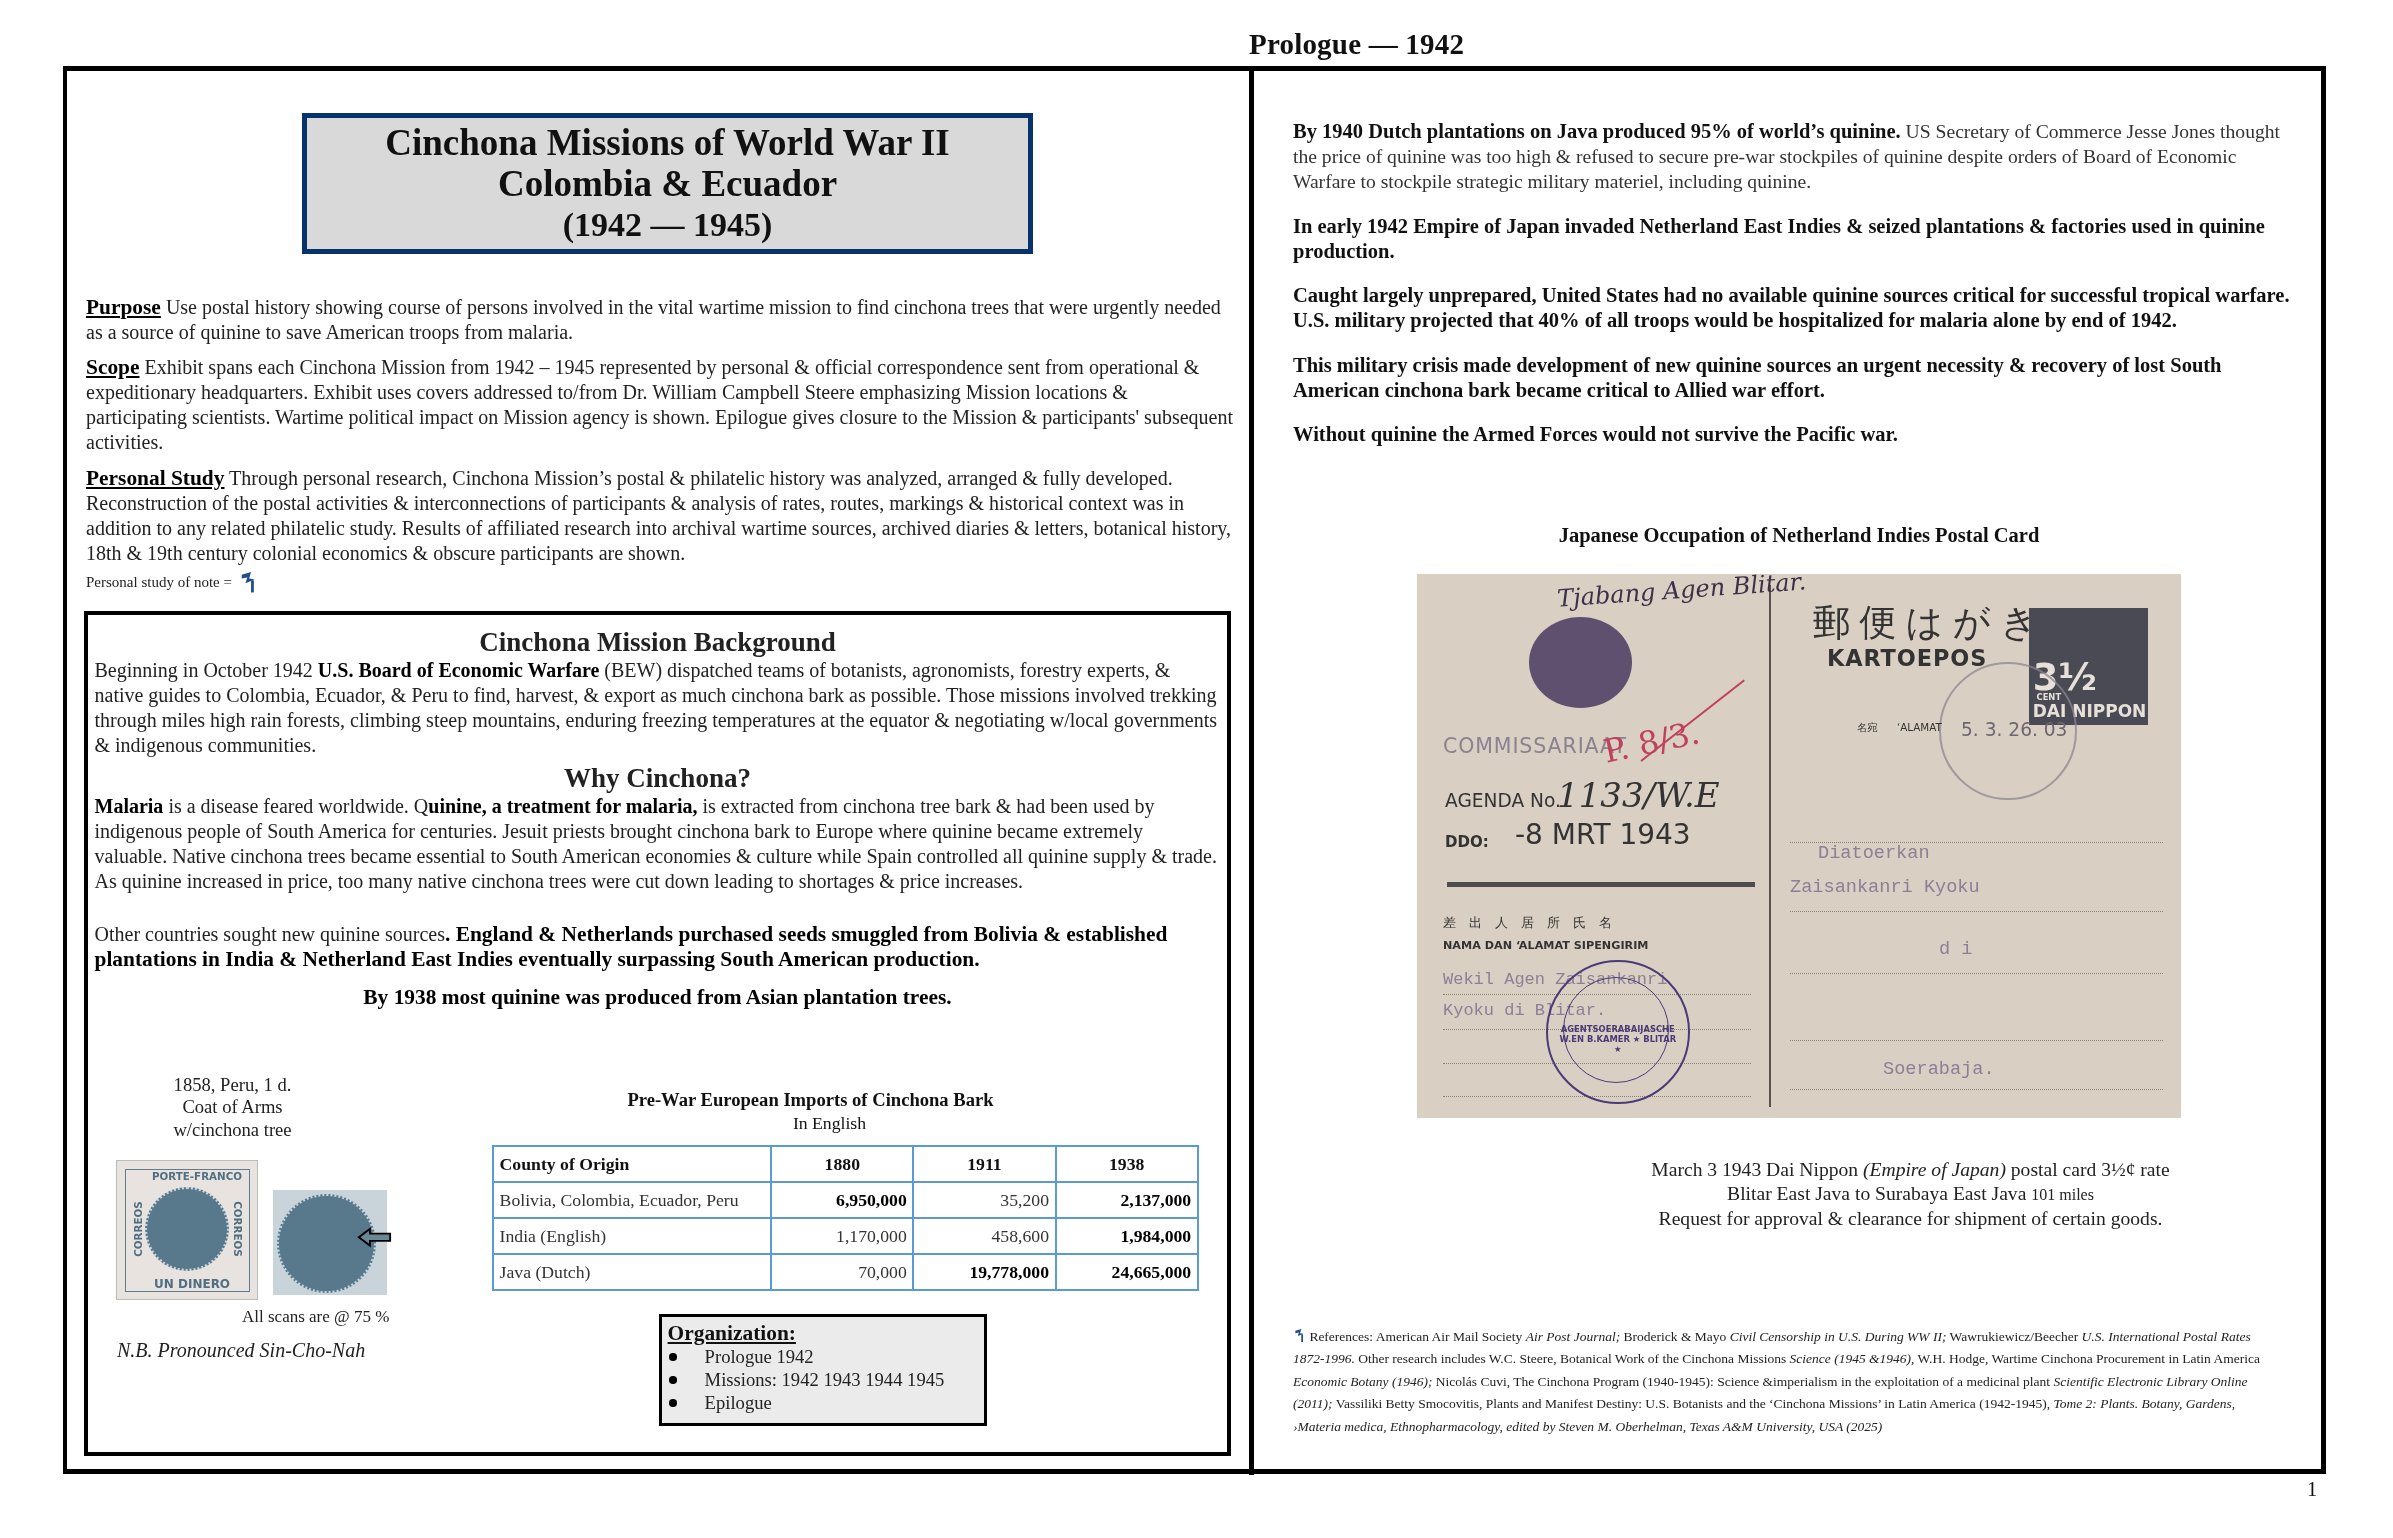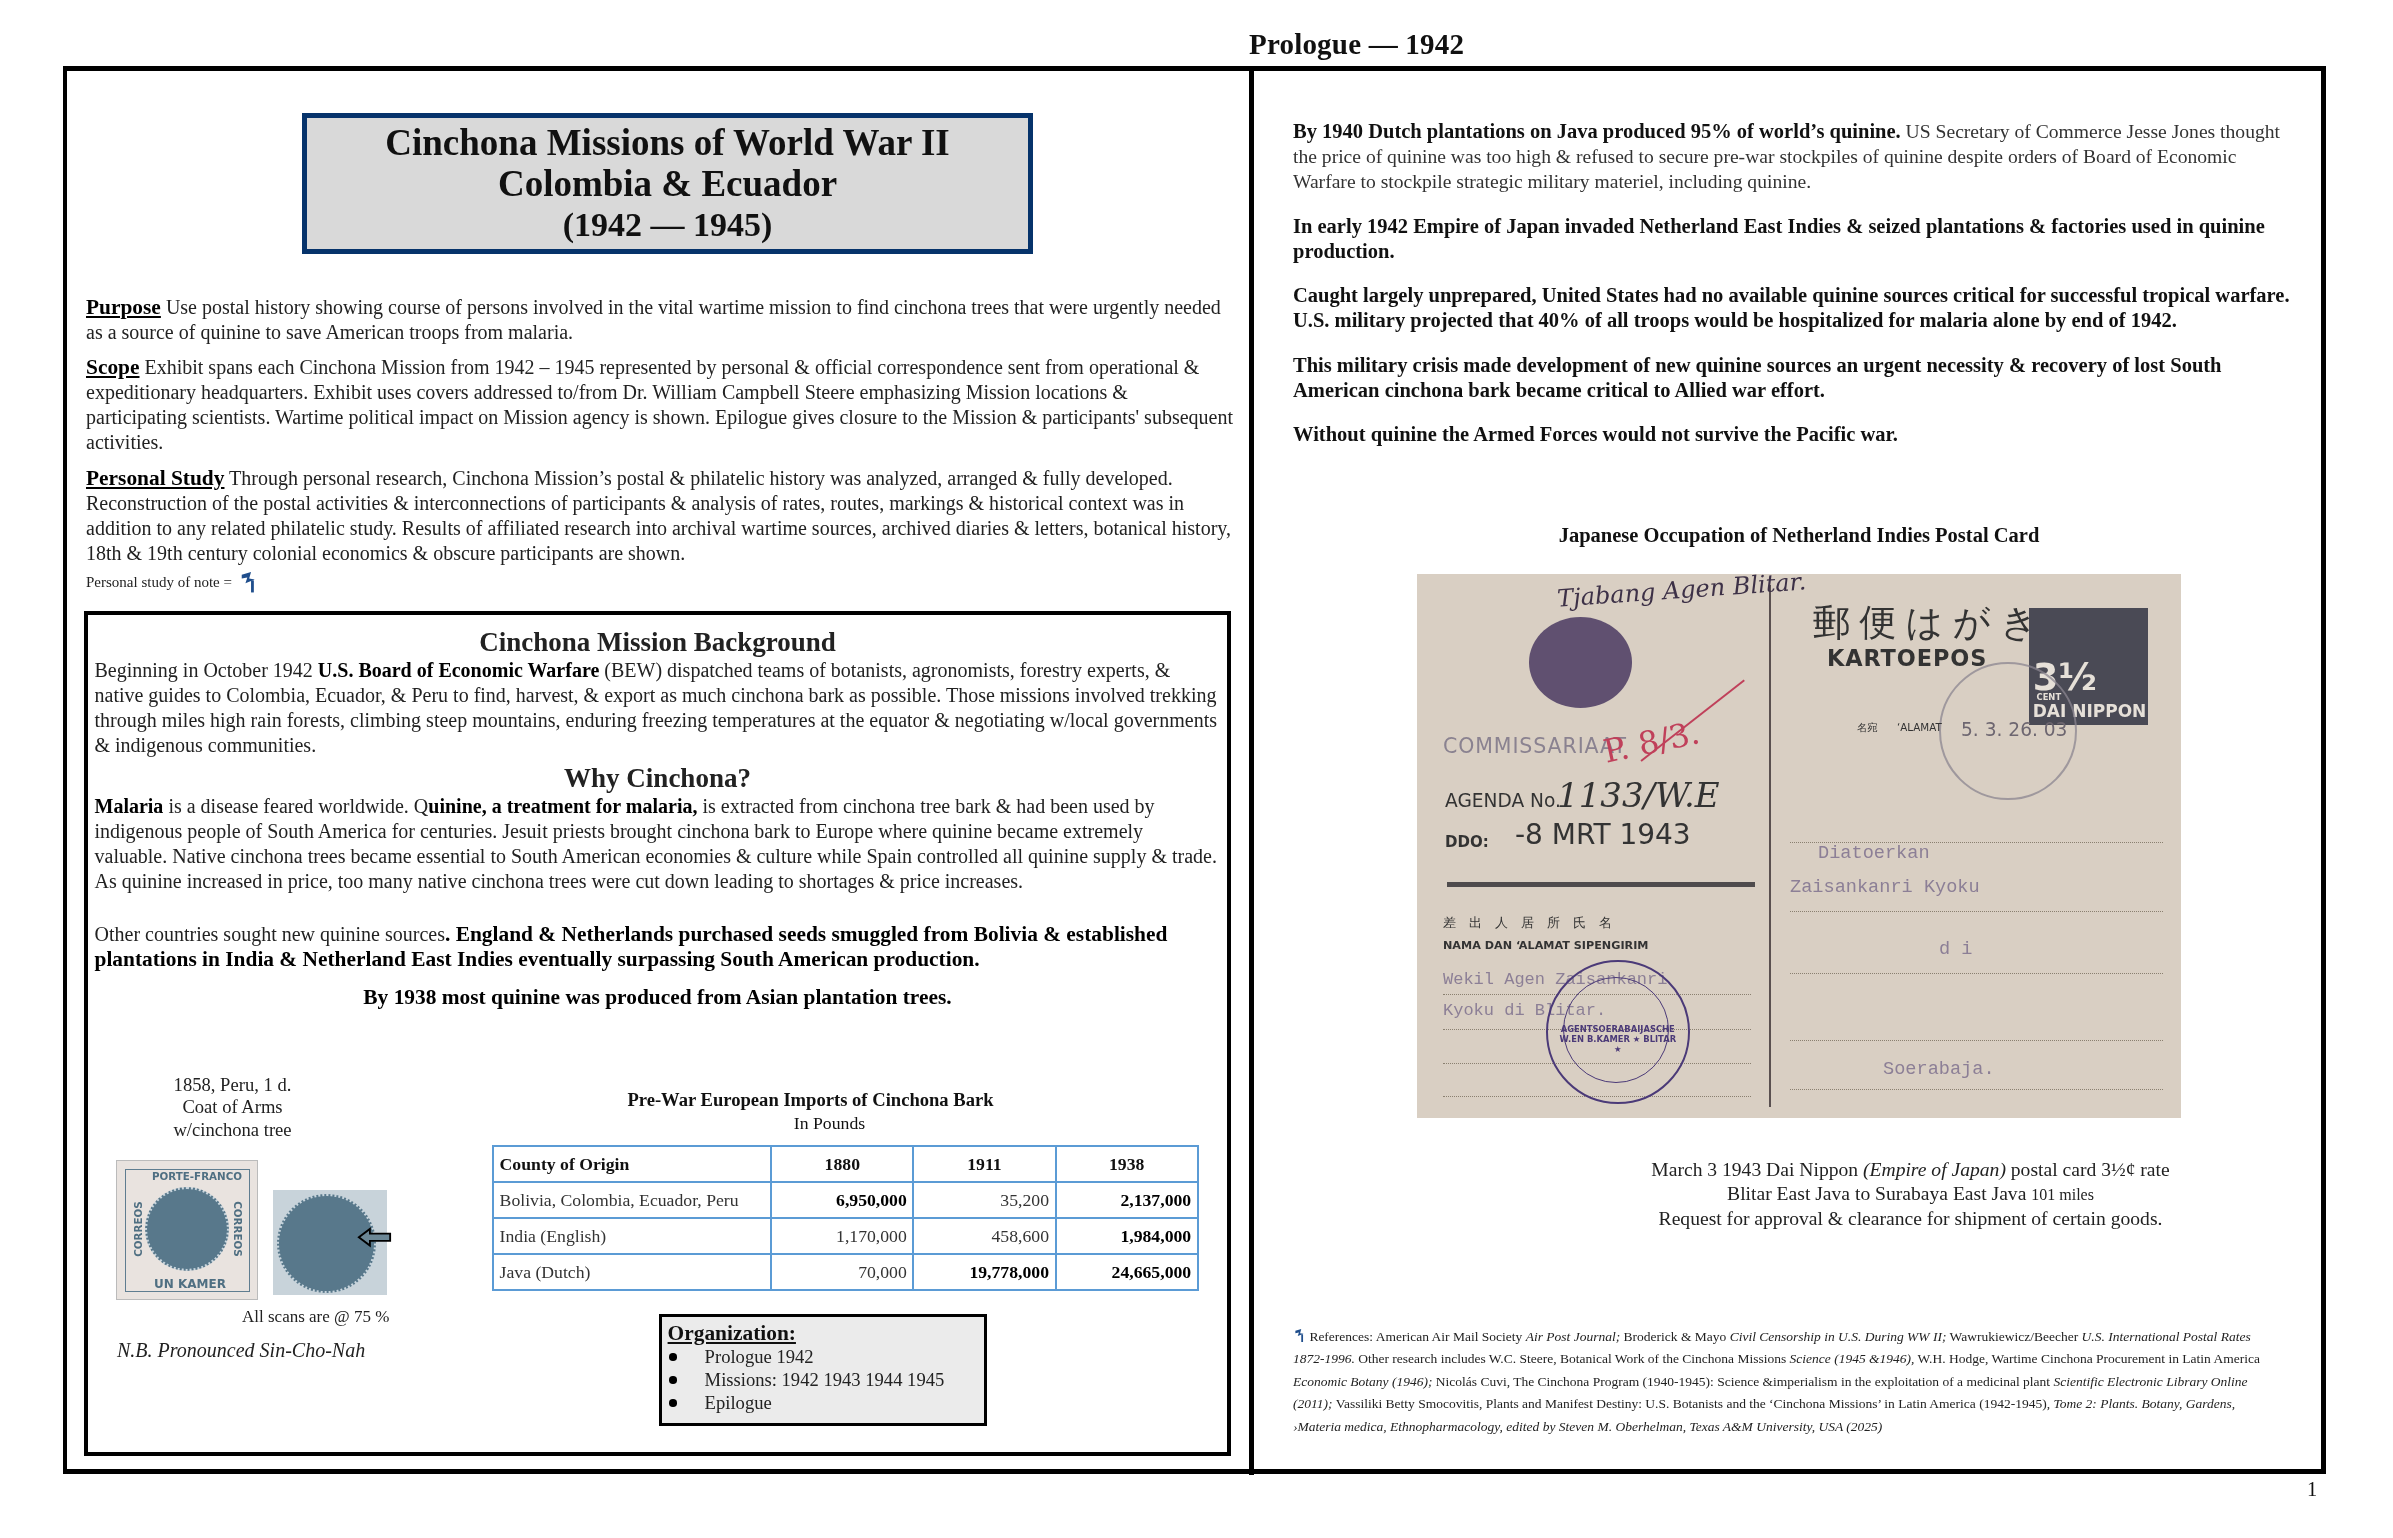--- a/index.html
+++ b/index.html
@@ -122,33 +122,33 @@
   <div>1858, Peru, 1 d.</div>
   <div>Coat of Arms</div>
   <div>w/cinchona tree</div>
 </div>
 <div id="stamp1" class="abs">
   <div class="stamp-inner"></div>
   <div class="stamp-label" style="left:35px;top:9.3px;">PORTE-FRANCO</div>
   <div class="stamp-label" style="left:-7.5px;top:62px;transform:rotate(-90deg);">CORREOS</div>
   <div class="stamp-label" style="left:93px;top:62px;transform:rotate(90deg);">CORREOS</div>
   <div class="stamp-medal" style="left:28px;top:26px;width:80px;height:80px;"></div>
-  <div class="stamp-label" style="left:37px;top:116px;font-size:12px;">UN KAMER</div>
+  <div class="stamp-label" style="left:37px;top:116px;font-size:12px;">UN DINERO</div>
 </div>
 <div id="stamp2" class="abs">
   <div class="stamp-medal" style="left:3.7px;top:3.7px;width:95px;height:95px;"></div>
 </div>
 <svg id="arrow-icon" class="abs" width="35" height="20.5" viewBox="0 0 38 22">
     <path d="M2 11 L14 2 L14 7 L36 7 L36 15 L14 15 L14 20 Z" fill="#6b8796" stroke="#000" stroke-width="2"></path>
   </svg>
 <div id="scans-note" class="abs">All scans are @ 75 %</div>
 <div id="nb-note" class="abs">N.B. Pronounced Sin-Cho-Nah</div>
 
 <div id="table-title" class="abs">Pre-War European Imports of Cinchona Bark</div>
-<div id="table-sub" class="abs">In Pounds</div>
+<div id="table-sub" class="abs">In English</div>
 <table id="imports-table" class="abs">
   <tbody>
       <tr>
     <th>County of Origin</th>
     <th>1880</th>
     <th>1911</th>
     <th>1938</th>
   </tr>
   <tr>
     <td>Bolivia, Colombia, Ecuador, Peru</td>

